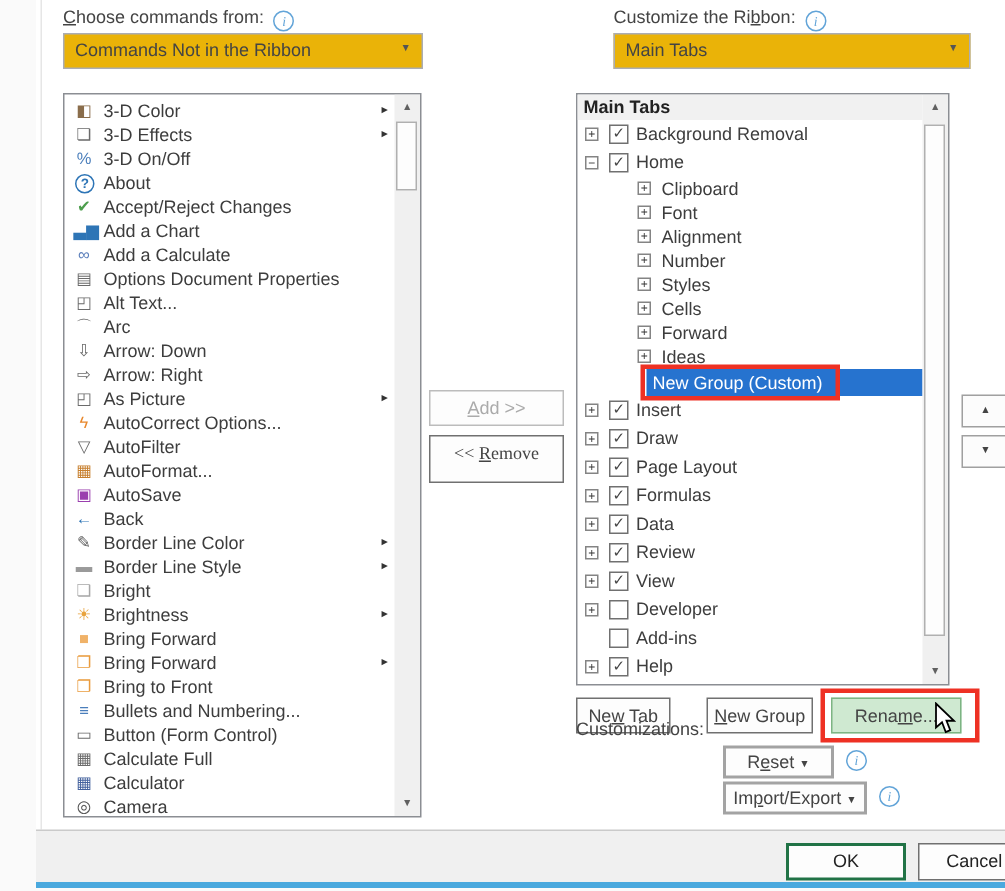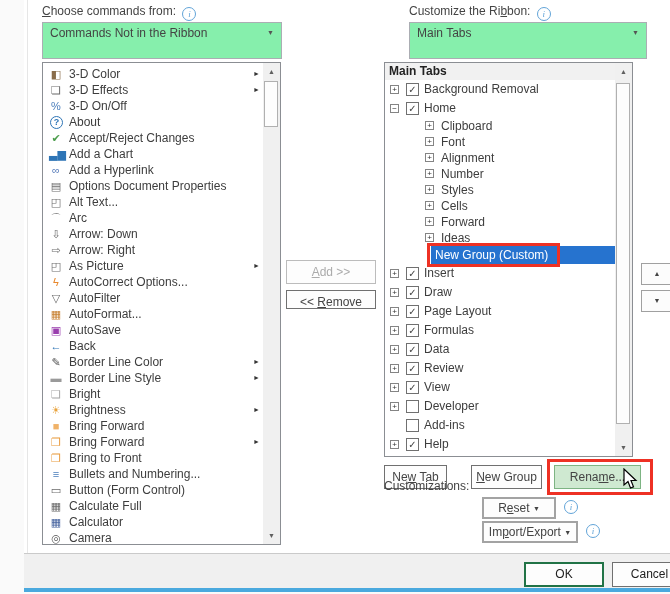--- a/index.html
+++ b/index.html
@@ -5,21 +5,21 @@
   html,body{margin:0;padding:0;background:#fafafa;}
   .app{position:relative;width:670px;height:594px;background:#ffffff;overflow:hidden;
        font-family:"Liberation Sans","DejaVu Sans",sans-serif;font-size:12px;color:#444;margin-left:24px;}
   .abs{position:absolute;}
   .accel{text-decoration:underline;}
   .edge-left{position:absolute;left:3px;top:0;width:1px;height:553px;background:#e6e6e6;}
   .flabel{position:absolute;white-space:nowrap;color:#444;}
   .info{display:inline-block;width:12px;height:12px;border:1px solid #62a4d8;border-radius:50%;
         color:#62a4d8;font-size:9px;line-height:12px;text-align:center;font-family:"Liberation Serif",serif;
         font-style:italic;margin-left:3px;vertical-align:-2px;background:#fff;}
-  .dropdown{position:absolute;height:37px;border:1px solid #abadb3;background:#86efac;box-sizing:border-box;
+  .dropdown{position:absolute;height:24px;border:1px solid #abadb3;background:#eab308;box-sizing:border-box;
         line-height:20px;padding-left:7px;color:#444;}
   .ddarrow{position:absolute;right:7px;top:0;font-size:7px;color:#555;line-height:20px;}
   
   .listbox{position:absolute;left:18px;top:62px;width:239px;height:483px;border:1px solid #8b8e93;
         background:#fff;box-sizing:border-box;overflow:hidden;}
   .lrows{position:absolute;left:0;top:3px;right:17px;}
   .lrow{position:relative;height:16px;line-height:16px;white-space:nowrap;}
   .licon{position:absolute;left:6px;top:0;width:14px;text-align:center;font-size:11px;line-height:16px;}
   .licon.circ{border:1px solid #2e75b6;border-radius:50%;width:11px;height:11px;line-height:11px;
         font-size:9px;top:2px;left:7px;font-weight:bold;}
@@ -123,21 +123,21 @@
         <div class="lrow">
           <span class="licon" style="color: rgb(77, 158, 77);">✔</span>
           <span class="llab">Accept/Reject Changes</span>
         </div>
         <div class="lrow">
           <span class="licon" style="color: rgb(46, 117, 182);">▃▆</span>
           <span class="llab">Add a Chart</span>
         </div>
         <div class="lrow">
           <span class="licon" style="color: rgb(91, 127, 187);">∞</span>
-          <span class="llab">Add a Hyperlink</span>
+          <span class="llab">Add a Calculate</span>
         </div>
         <div class="lrow">
           <span class="licon" style="color: rgb(107, 107, 107);">▤</span>
           <span class="llab">Options Document Properties</span>
         </div>
         <div class="lrow">
           <span class="licon" style="color: rgb(107, 107, 107);">◰</span>
           <span class="llab">Alt Text...</span>
         </div>
         <div class="lrow">
@@ -233,21 +233,21 @@
     <div class="vscroll">
       <div class="sb-up">▲</div>
       <div class="sb-thumb" style="top:18px;height:46px;"></div>
       <div class="sb-down">▼</div>
     </div>
   </div>
 
   <div class="btn disabled" style="left:262px;top:260px;width:90px;height:24px;line-height:22px;">
     <span></span><span class="accel">A</span><span>dd &gt;&gt;</span>
   </div>
-  <div class="btn" style="left:262px;top:290px;width:90px;height:19px;line-height:22px;">
+  <div class="btn" style="left:262px;top:290px;width:90px;height:32px;line-height:22px;font-family:Liberation Serif, serif;">
     <span>&lt;&lt; </span><span class="accel">R</span><span>emove</span>
   </div>
 
   <div class="tree">
     <div class="theader">Main Tabs</div>
     <div class="trows">
         <div class="trow top">
           <span class="exp">+</span>
           <span class="cb">✓</span>
           <span class="tlab">Background Removal</span>

